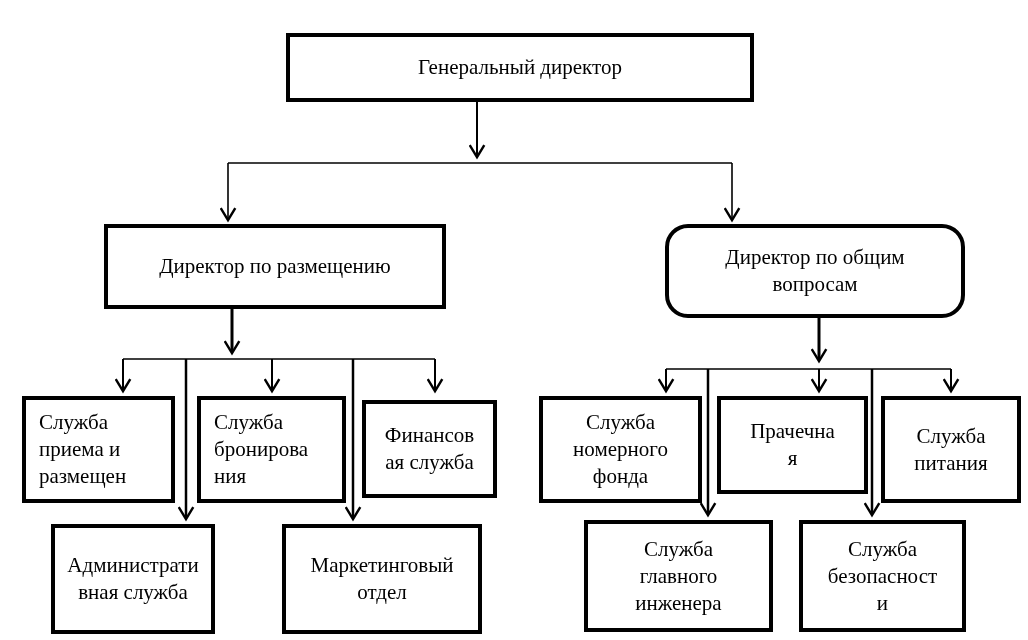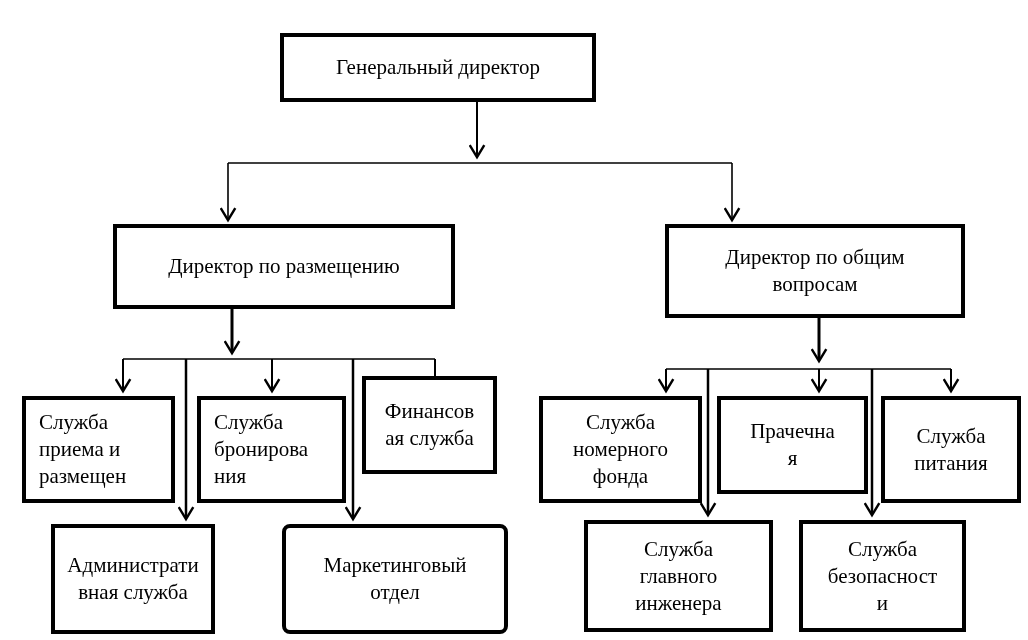--- a/index.html
+++ b/index.html
@@ -35,31 +35,31 @@
     font-size: 21px;
     line-height: 27px;
     white-space: pre-line;
   }
   .node.align-left {
     justify-content: flex-start;
     text-align: left;
     padding-left: 13px;
   }
   
-  #n-root      { left: 280px; top: 33px;  width: 316px; height: 69px;  }
-  #n-dir-acc   { left: 113px; top: 224px; width: 342px; height: 85px;  }
-  #n-dir-gen   { left: 665px; top: 224px; width: 300px; height: 94px;  }
+  #n-root      { left: 286px; top: 33px;  width: 468px; height: 69px;  }
+  #n-dir-acc   { left: 104px; top: 224px; width: 342px; height: 85px;  }
+  #n-dir-gen   { left: 665px; top: 224px; width: 300px; height: 94px; border-radius: 23px;  }
   #n-reception { left: 22px;  top: 396px; width: 153px; height: 107px; }
   #n-booking   { left: 197px; top: 396px; width: 149px; height: 107px; }
-  #n-finance   { left: 362px; top: 376px; width: 135px; height: 98px; }
+  #n-finance   { left: 362px; top: 400px; width: 135px; height: 98px; }
   #n-rooms     { left: 539px; top: 396px; width: 163px; height: 107px; }
   #n-laundry   { left: 717px; top: 396px; width: 151px; height: 98px; }
   #n-food      { left: 881px; top: 396px; width: 140px; height: 107px; }
   #n-admin     { left: 51px;  top: 524px; width: 164px; height: 110px; }
-  #n-marketing { left: 282px; top: 524px; width: 226px; height: 110px; border-radius: 8px; }
+  #n-marketing { left: 282px; top: 524px; width: 200px; height: 110px; }
   #n-engineer  { left: 584px; top: 520px; width: 189px; height: 112px; }
   #n-security  { left: 799px; top: 520px; width: 167px; height: 112px; }
 </style>
 </head>
 <body>
 
 <div id="stage">
 
   <svg id="edges" viewBox="0 0 1028 640" xmlns="http://www.w3.org/2000/svg">
     <defs>

